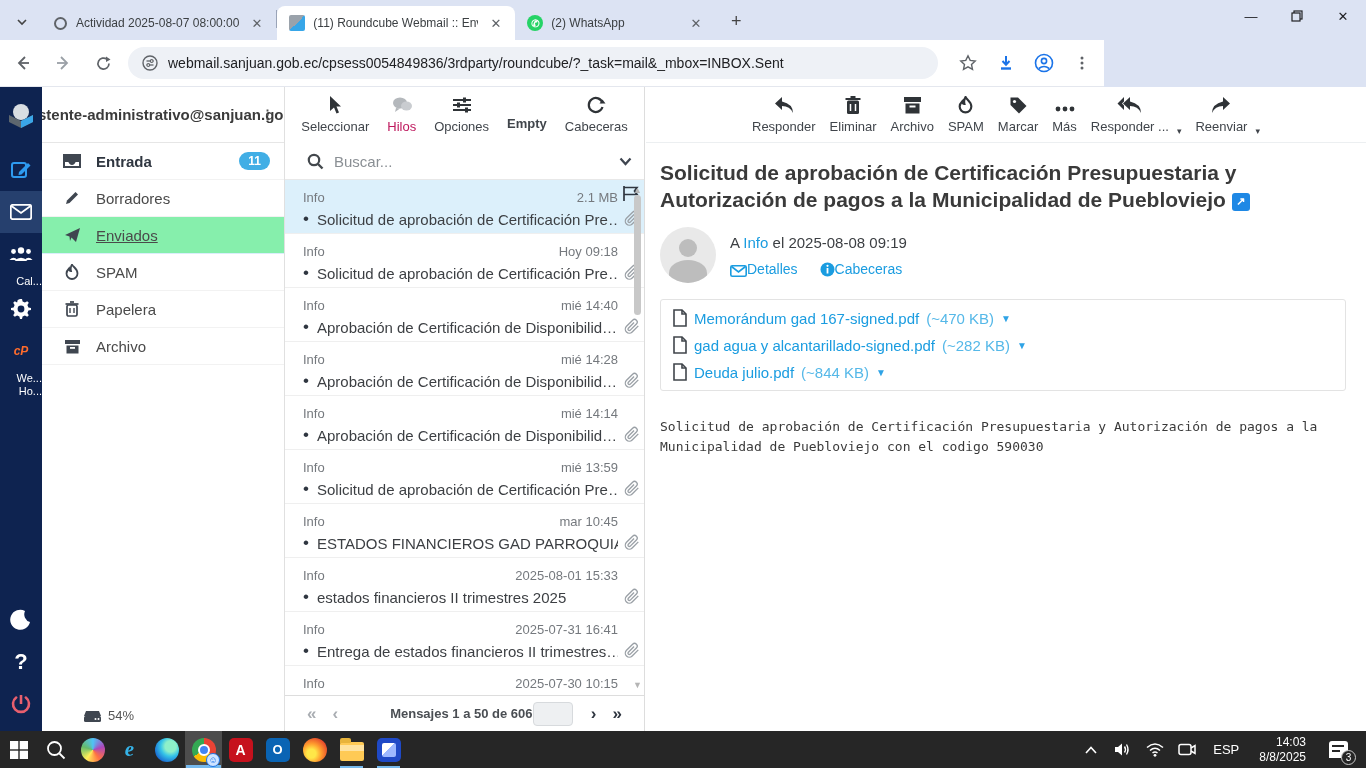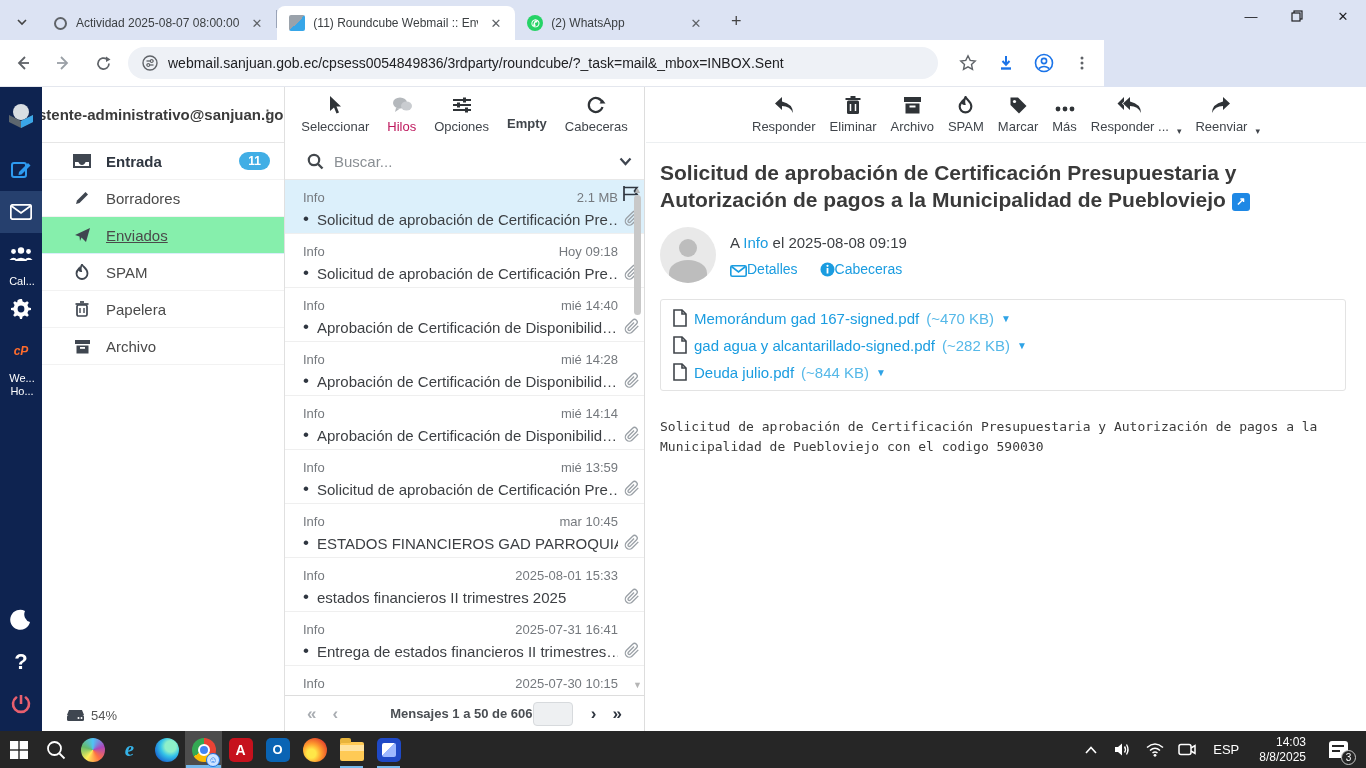--- a/index.html
+++ b/index.html
@@ -32,34 +32,34 @@
   .tbicon.blue { color:#1a73e8; }
 
   
   #app { position:absolute; top:87px; left:0; width:1366px; height:644px; background:#fff; }
 
   
   #rail { position:absolute; left:0; top:0; width:42px; height:644px; background:#0e2350; display:flex; flex-direction:column; align-items:center; color:#fff; }
   .railitem { width:42px; height:42px; display:flex; align-items:center; justify-content:center; }
   .railitem.sel { background:#26406e; }
   .raillogo { margin:8px 0 12px; }
-  .railtext { font-size:11px; color:#fff; line-height:13px; text-align:center; width:42px; padding-left:2px; white-space:nowrap; overflow:hidden; }
+  .railtext { font-size:11px; color:#fff; line-height:13px; text-align:right; width:42px; padding-left:2px; white-space:nowrap; overflow:hidden; }
   .railspacer { flex:1; }
   .cp { color:#ff6c2c; font-weight:bold; font-style:italic; font-size:12px; }
 
   
   #folders { position:absolute; left:42px; top:0; width:243px; height:644px; background:#fff; border-right:1px solid #e0e0e0; }
   #accountbar { height:56px; border-bottom:1px solid #e6e6e6; display:flex; align-items:center; font-size:15px; font-weight:bold; color:#3b3b3b; overflow:hidden; white-space:nowrap; position:relative; }
   #accountbar .acct { margin-left:-4px; }
   #accountbar .kebab { position:absolute; right:10px; top:20px; color:#555; font-size:13px; letter-spacing:0; }
-  .folder { height:37px; display:flex; align-items:center; padding-left:30px; font-size:15px; color:#4a4a4a; border-bottom:1px solid #f2f2f2; }
+  .folder { height:37px; display:flex; align-items:center; padding-left:20px; font-size:15px; color:#4a4a4a; border-bottom:1px solid #f2f2f2; }
   .folder .ficon { width:20px; margin-right:14px; color:#3f4650; display:flex; justify-content:center; }
   .folder.sel { background:#86efac; border-bottom-color:#daeefb;text-decoration:underline; }
   .badge { margin-left:auto; margin-right:14px; background:#41aee5; color:#fff; font-size:12px; font-weight:bold; border-radius:9px; padding:2px 9px; }
-  #quota { position:absolute; bottom:8px; left:24px; display:flex; align-items:center; gap:6px; font-size:13px; color:#555; }
+  #quota { position:absolute; bottom:8px; left:41px; display:flex; align-items:flex-end; gap:6px; font-size:13px; color:#555; }
 
   
   #mlist { position:absolute; left:285px; top:0; width:360px; height:644px; background:#fff; border-right:1px solid #ddd; }
   #listtoolbar { height:56px; border-bottom:0; display:flex; align-items:flex-start; justify-content:center; gap:18px; padding-top:7px; }
   .tbtn { display:flex; flex-direction:column; align-items:center; gap:3px; color:#40454b; font-size:13px; }
   .tbtn .ic { height:22px; display:flex; align-items:center; color:#40454b; }
   .tbtn.disabled, .tbtn.disabled .ic { color:#be185d; }
   .tbtn.bold { font-weight:bold; }
   #searchbar { height:37px; margin:0 0 0 0; border-bottom:1px solid #e8e8e8; display:flex; align-items:center; padding:0 12px 0 22px; gap:10px; }
   #searchbar input { border:none; outline:none; flex:1; font-size:15px; color:#333; font-family:"Liberation Sans",sans-serif; }

